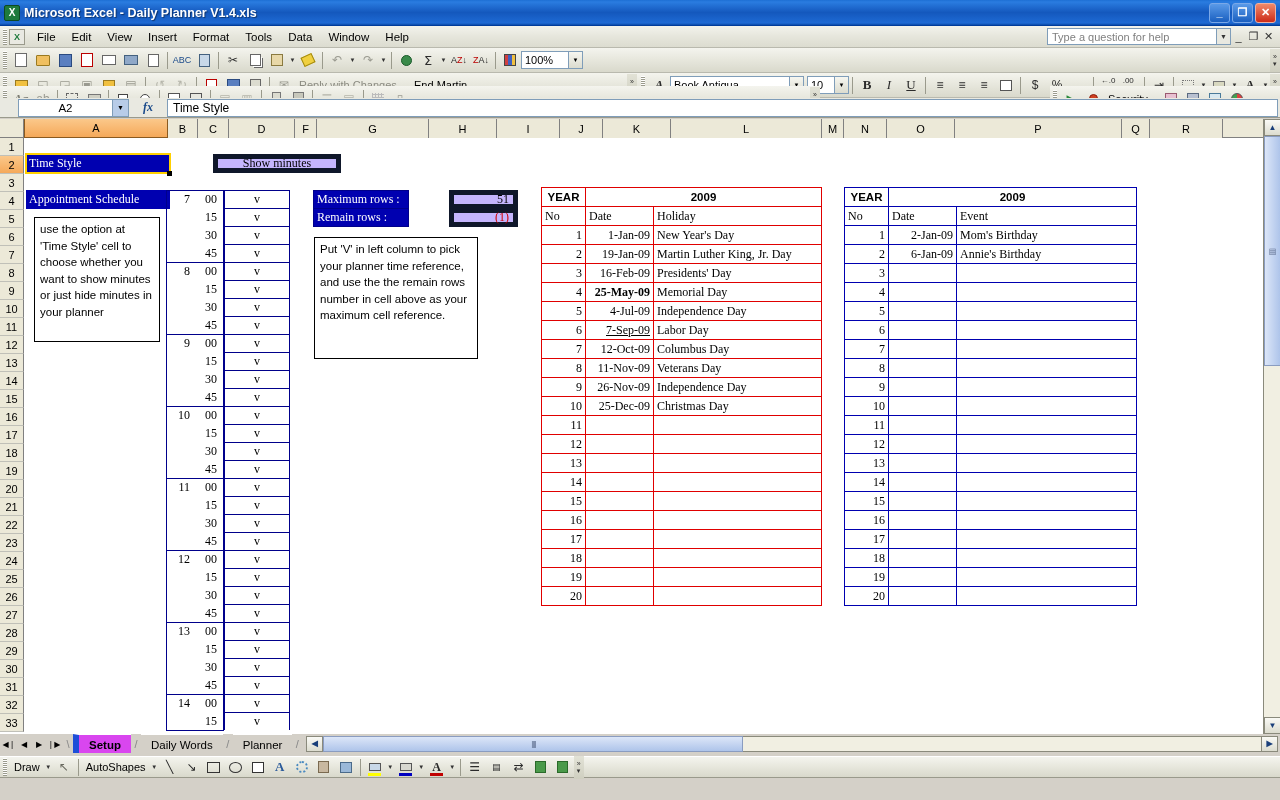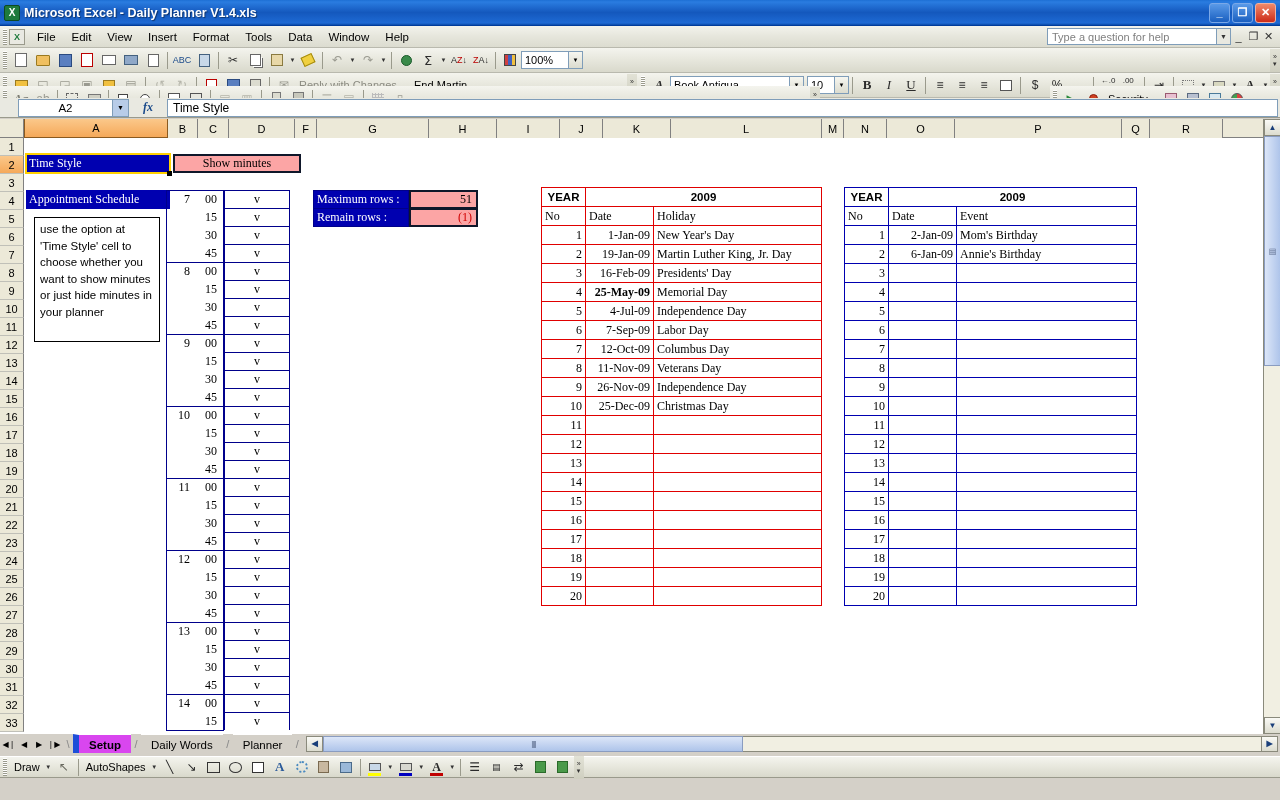--- a/index.html
+++ b/index.html
@@ -138,21 +138,21 @@
     border-bottom:1px solid #c0c0b8;display:flex;align-items:center;justify-content:center;
     font-size:11px;color:#000;}
   .rh.sel{background:linear-gradient(180deg,#fbc88a,#f5a95a);}
   .cells{position:absolute;left:24px;top:19px;right:0;bottom:0;overflow:hidden;}
 
   .cell{position:absolute;font-size:12px;font-family:"Liberation Serif",serif;
     display:flex;align-items:center;white-space:nowrap;}
 
   
   .bluebox{background:#0000b0;color:#fff;}
-  .whitebox{background:#fca5a5;border:2px solid #0f172a;}
+  .whitebox{background:#c4b5fd;border:5px solid #0f172a;margin-left:40px;}
   .notebox{background:#fff;border:1px solid #000;font-family:"Liberation Sans",sans-serif;
     font-size:11.5px;line-height:16.6px;padding:3px 5px;color:#000;display:block;}
 
   .selcell{outline:2px solid #ffd000;outline-offset:-1px;}
   .selhandle{position:absolute;width:5px;height:5px;background:#000;}
 
   
   .sch-row{position:absolute;display:flex;}
   .sch-h{width:28px;text-align:right;padding-right:4px;font-size:12px;
     font-family:"Liberation Serif",serif;display:flex;align-items:center;justify-content:flex-end;}
@@ -542,20 +542,21 @@
 
       <div class="cell bluebox" style="left:2px;top:52px;width:144px;height:19px;padding-left:3px;">Appointment Schedule</div>
 
       <div class="notebox" style="position:absolute;left:10px;top:79px;width:126px;height:125px;">use the option at 'Time Style' cell to choose whether you want to show minutes or just hide minutes in your planner</div>
 
       <div class="cell bluebox" style="left:289px;top:52px;width:96px;height:19px;padding-left:3px;border:1px solid #00008b;">Maximum rows :</div>
       <div class="cell whitebox" style="left:385px;top:52px;width:69px;height:19px;justify-content:flex-end;padding-right:4px;">51</div>
       <div class="cell bluebox" style="left:289px;top:70px;width:96px;height:19px;padding-left:3px;border:1px solid #00008b;">Remain rows :</div>
       <div class="cell whitebox" style="left:385px;top:70px;width:69px;height:19px;justify-content:flex-end;padding-right:4px;color:#d00000;">(1)</div>
 
+      <div class="notebox" style="position:absolute;left:290px;top:99px;width:164px;height:122px;">Put 'V' in left column to pick your planner time reference, and use the the remain rows number in cell above as your maximum cell reference.</div>
 
       <div id="schedule">
           <div class="sch-row" style="left: 142px; top: 52px;">
             <div class="sch-h" style="height: 18px; border-top: 1px solid rgb(0, 0, 139); border-left: 1px solid rgb(0, 0, 139);">7</div>
             <div class="sch-m" style="height: 18px; border-top: 1px solid rgb(0, 0, 139); border-right: 1px solid rgb(0, 0, 139);">00</div>
             <div class="sch-v" style="height: 18px; border-top: 1px solid rgb(0, 0, 139); border-right: 1px solid rgb(0, 0, 139); border-bottom: none; border-left: 1px solid rgb(0, 0, 139); border-image: initial;">v</div>
           </div>
           <div class="sch-row" style="left: 142px; top: 70px;">
             <div class="sch-h" style="height: 18px; border-top: none; border-left: 1px solid rgb(0, 0, 139);"></div>
             <div class="sch-m" style="height: 18px; border-top: none; border-right: 1px solid rgb(0, 0, 139);">15</div>
@@ -735,21 +736,21 @@
               <td class="num" style="width: 68px; border: 1px solid rgb(224, 0, 0); font-weight: bold;">25-May-09</td>
               <td style="width: 168px; border: 1px solid rgb(224, 0, 0);">Memorial Day</td>
             </tr>
             <tr>
               <td class="num" style="width: 44px; border: 1px solid rgb(224, 0, 0);">5</td>
               <td class="num" style="width: 68px; border: 1px solid rgb(224, 0, 0);">4-Jul-09</td>
               <td style="width: 168px; border: 1px solid rgb(224, 0, 0);">Independence Day</td>
             </tr>
             <tr>
               <td class="num" style="width: 44px; border: 1px solid rgb(224, 0, 0);">6</td>
-              <td class="num" style="width: 68px; border: 1px solid rgb(224, 0, 0);">7-Sep-09</td>
+              <td class="num" style="width: 68px; border: 1px solid rgb(224, 0, 0); text-decoration: underline;">7-Sep-09</td>
               <td style="width: 168px; border: 1px solid rgb(224, 0, 0);">Labor Day</td>
             </tr>
             <tr>
               <td class="num" style="width: 44px; border: 1px solid rgb(224, 0, 0);">7</td>
               <td class="num" style="width: 68px; border: 1px solid rgb(224, 0, 0);">12-Oct-09</td>
               <td style="width: 168px; border: 1px solid rgb(224, 0, 0);">Columbus Day</td>
             </tr>
             <tr>
               <td class="num" style="width: 44px; border: 1px solid rgb(224, 0, 0);">8</td>
               <td class="num" style="width: 68px; border: 1px solid rgb(224, 0, 0);">11-Nov-09</td>

